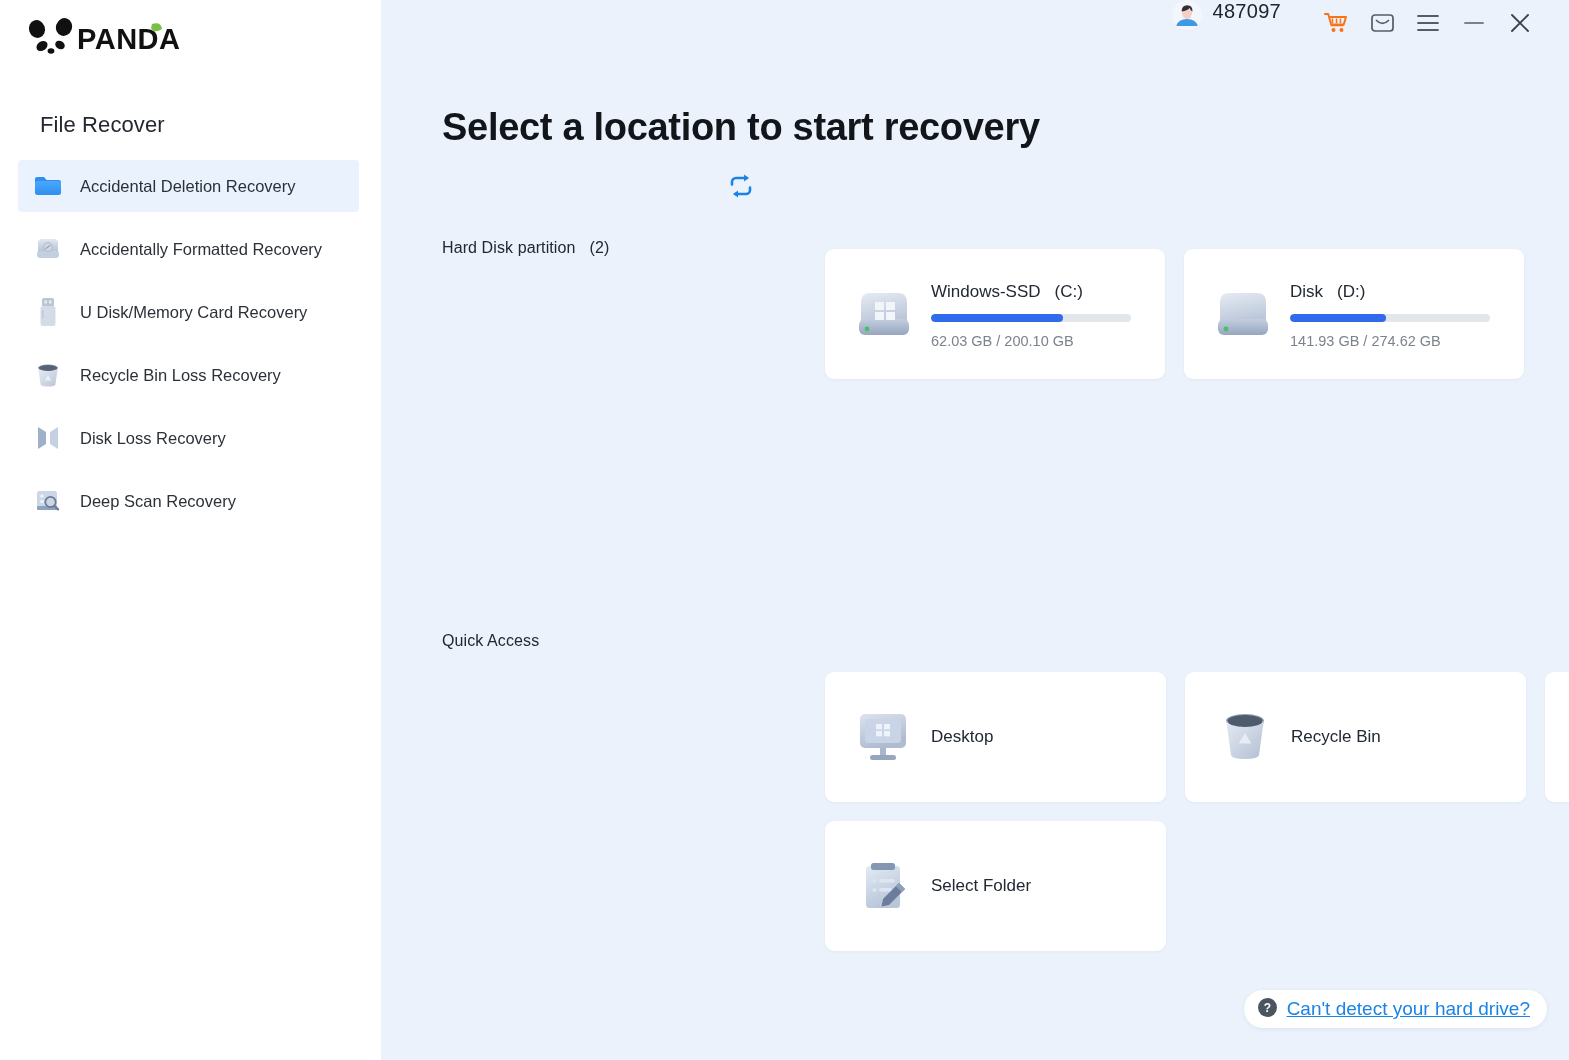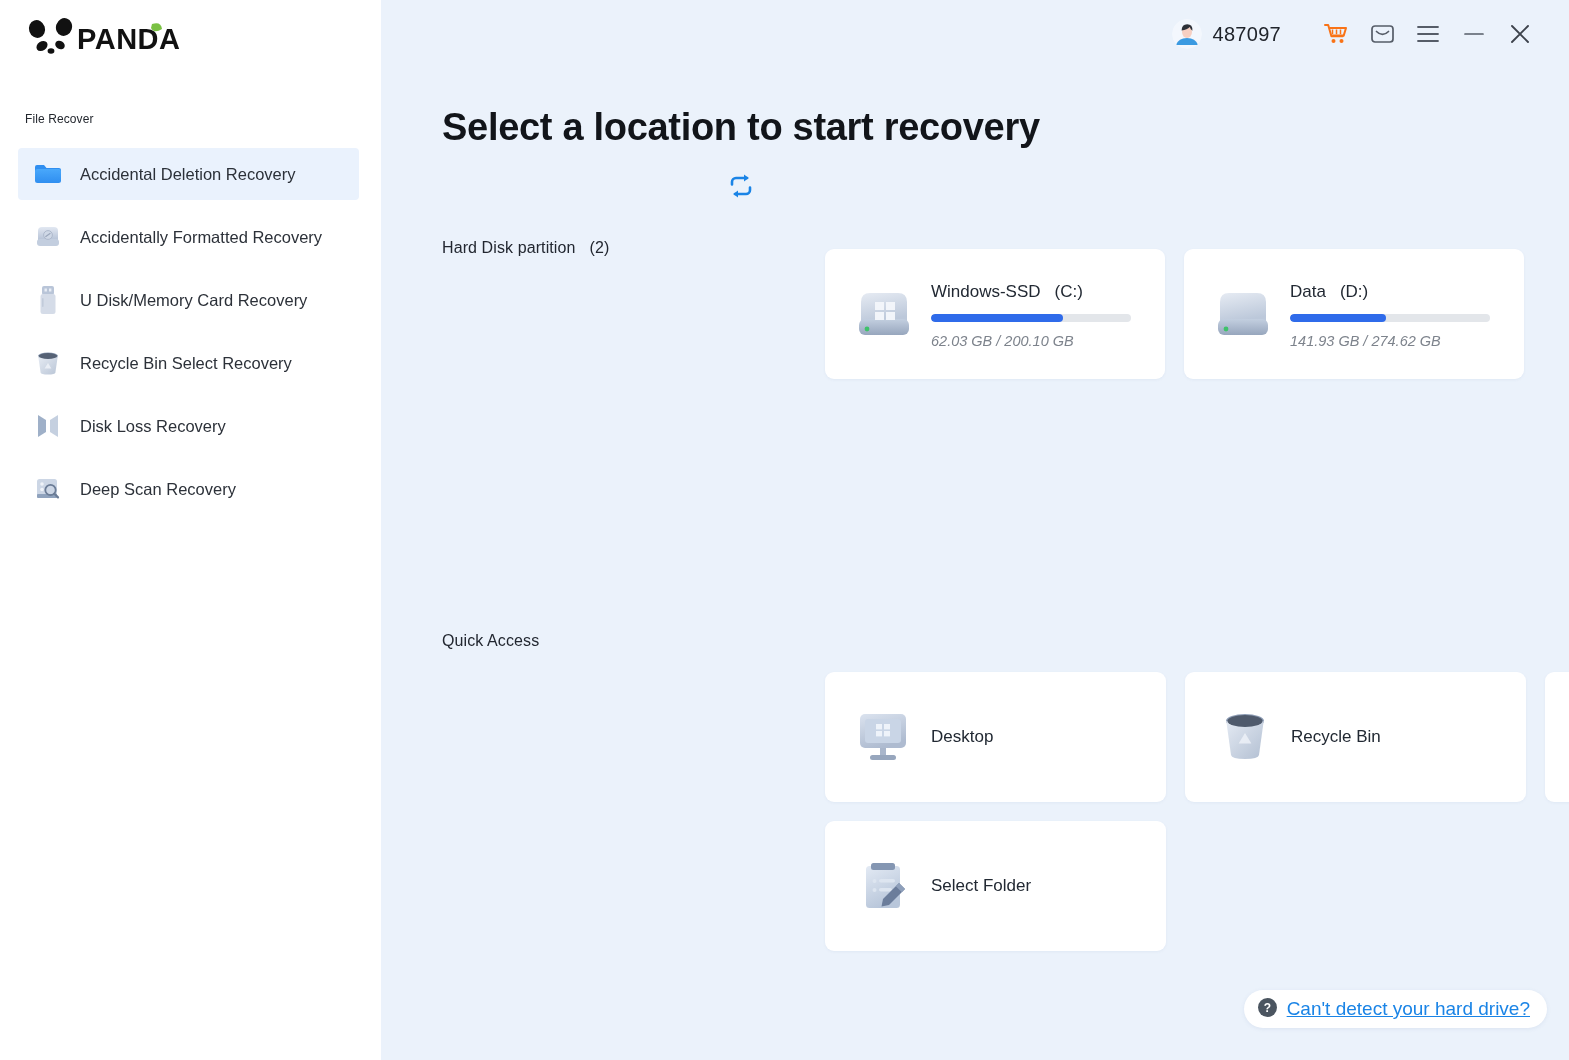--- a/index.html
+++ b/index.html
@@ -24,23 +24,23 @@
   }
   .logo-wrap {
     height: 74px;
     display: flex;
     align-items: center;
     padding-left: 22px;
   }
   .logo-svg { display: block; }
 
   .sidebar-title {
-    font-size: 12px;
+    font-size: 22px;
     color: #23272e;
-    padding: 38px 0 22px 25px;
+    padding: 38px 0 22px 40px;
     letter-spacing: 0.1px;
   }
   .nav-list { padding: 0 22px 0 18px; }
   .nav-item {
     display: flex;
     align-items: center;
     height: 52px;
     border-radius: 4px;
     padding-left: 14px;
     margin-bottom: 11px;
@@ -64,21 +64,21 @@
     flex: 1;
     background: #ebf2fb;
     position: relative;
     height: 1060px;
   }
   .topbar {
     position: absolute;
     top: 0; right: 0;
     height: 68px;
     display: flex;
-    align-items: center;
+    align-items: flex-start;
     padding-right: 26px;
     gap: 0px;
   }
   .avatar {
     width: 30px; height: 30px;
     border-radius: 50%;
     overflow: hidden;
     margin-right: 10px;
     flex: 0 0 30px;
   }
@@ -159,21 +159,20 @@
   }
   .bar-fill {
     height: 8px;
     background: #2f6bea;
     border-radius: 4px;
   }
   .disk-size {
     font-size: 14.5px;
     color: #7d838c;
     white-space: nowrap;
-    font-style: italic;
   }
 
   .quick-card {
     width: 341px; height: 130px;
     display: flex;
     align-items: center;
     padding-left: 30px;
   }
   .quick-icon { flex: 0 0 60px; margin-right: 16px; display:flex; align-items:center; justify-content:center; }
   .quick-label {
@@ -282,21 +281,21 @@
               <stop offset="0" stop-color="#e7ecf4"></stop>
                   <stop offset="1" stop-color="#b9c5d6"></stop>
                 </linearGradient>
               </defs>
             <ellipse cx="14" cy="7" rx="10" ry="3.6" fill="#8c9cb4"></ellipse>
             <path d="M4.2 7 L6.6 23.5 Q7 25.5 14 25.5 Q21 25.5 21.4 23.5 L23.8 7 Z" fill="url(#rb1)"></path>
             <ellipse cx="14" cy="7" rx="9.3" ry="3" fill="#566275"></ellipse>
             <path d="M14 14 l3.4 5.6 h-6.8 z" fill="#eef2f8" opacity="0.85"></path>
           </svg>
         </span>
-        <span class="nav-label">Recycle Bin Select Recovery</span>
+        <span class="nav-label">Recycle Bin Loss Recovery</span>
       </div>
 
       <div class="nav-item">
         <span class="nav-icon">
           <svg width="28" height="26" viewBox="0 0 28 26">
             <path d="M4 2 L12 7 L12 19 L4 24 Z" fill="#9fb0c8"></path>
             <path d="M24 2 L16 7 L16 19 L24 24 Z" fill="#c5d0e0"></path>
           </svg>
         </span>
         <span class="nav-label">Disk Loss Recovery</span>
@@ -424,21 +423,21 @@
       <div class="card disk-card">
         <span class="disk-icon">
           <svg width="62" height="56" viewBox="0 0 62 56">
             <path d="M8 16 q0 -9 9 -9 h28 q9 0 9 9 v20 H8 z" fill="url(#dkA)"></path>
             <rect x="6" y="33" width="50" height="16" rx="6" fill="url(#dkB)"></rect>
             <circle cx="14" cy="43" r="2.4" fill="#3ec26a"></circle>
           </svg>
         </span>
         <div class="disk-info">
           <div class="disk-name">
-            <span>Data</span><span class="disk-letter">(D:)</span>
+            <span>Disk</span><span class="disk-letter">(D:)</span>
           </div>
           <div class="bar-track">
             <div class="bar-fill" id="bar1" style="width: 48%;"></div>
           </div>
           <div class="disk-size">141.93 GB / 274.62 GB</div>
         </div>
       </div>
 
     </div>
 

